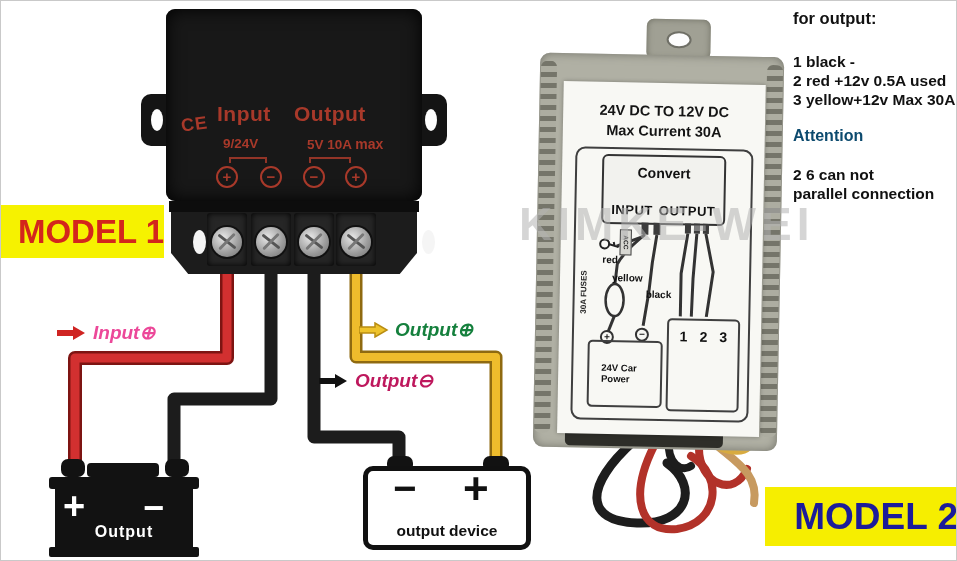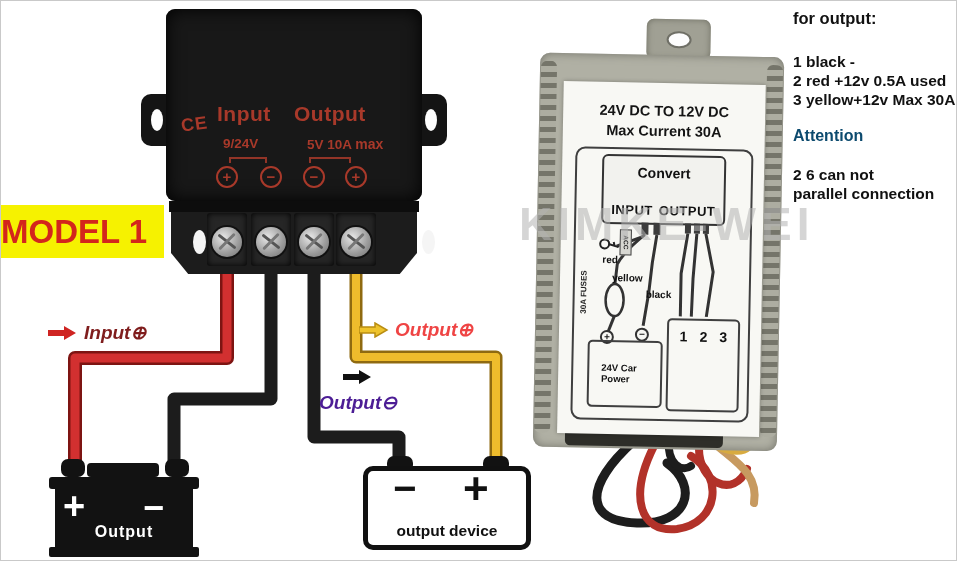--- a/index.html
+++ b/index.html
@@ -22,21 +22,21 @@
   .term-sym{width:22px;height:22px;border:2px solid #a8392a;border-radius:50%;text-align:center;line-height:18px;font-size:15px;font-weight:bold;color:#a8392a;}
   .m1-flange{left:28px;top:195px;width:250px;height:11px;background:#0d0d0d;}
   .m1-plate{left:30px;top:206px;width:246px;height:62px;background:#1c1c1c;clip-path:polygon(0 0,100% 0,100% 66%,93% 100%,7% 100%,0 66%);}
   .plate-hole{width:13px;height:24px;background:#f5f5f5;border-radius:50%;}
   .term-cell{width:40px;height:53px;background:#262626;border-radius:3px;top:207px;box-shadow:inset 0 0 6px #000;}
   .screw{width:30px;height:30px;border-radius:50%;top:221px;background:radial-gradient(circle at 38% 35%,#e8e8e8,#9a9a9a 60%,#6f6f6f);box-shadow:0 0 0 2px #111;}
   .screw::before{content:"";position:absolute;left:4px;top:13px;width:22px;height:3px;background:#555;transform:rotate(38deg);border-radius:2px;}
   .screw::after{content:"";position:absolute;left:4px;top:13px;width:22px;height:3px;background:#777;transform:rotate(-45deg);border-radius:2px;}
 
   
-  .badge{display:flex;align-items:center;justify-content:flex-start;font-weight:bold;}
+  .badge{display:flex;align-items:center;justify-content:flex-end;font-weight:bold;}
   #badge-m1{left:0;top:204px;width:163px;height:53px;background:#f6f200;color:#d3261c;font-size:33px;}
   #badge-m2{left:764px;top:486px;width:193px;height:59px;background:#f6ee00;color:#1c1c99;font-size:37px;}
 
   
   .wlabel{display:flex;align-items:center;gap:6px;font-size:19px;font-weight:bold;font-style:italic;}
   .wlabel svg{flex:0 0 auto;}
 
   
   .blk{background:#121212;}
   .bat-txt{color:#fff;font-weight:bold;}
@@ -118,33 +118,33 @@
     <div class="abs screw" style="left:71px;"></div>
     <div class="abs screw" style="left:115px;"></div>
     <div class="abs screw" style="left:158px;"></div>
     <div class="abs screw" style="left:200px;"></div>
   </div>
 
   <div class="abs badge" id="badge-m1">
       <span>MODEL 1</span>
     </div>
 
-  <div class="abs wlabel" style="left:47px;top:320px;color:#7f1d1d;">
+  <div class="abs wlabel" style="left:56px;top:320px;color:#ec4899;">
     <svg width="30" height="16">
         <polygon points="0,5 16,5 16,1 28,8 16,15 16,11 0,11" fill="#cf2422"></polygon>
       </svg>
     <span>Input⊕</span>
   </div>
-  <div class="abs wlabel" style="left:358px;top:317px;color:#ef4444;font-style:italic;">
+  <div class="abs wlabel" style="left:358px;top:317px;color:#15803d;font-style:italic;">
     <svg width="30" height="16">
         <polygon points="0,5 16,5 16,1 28,8 16,15 16,11 0,11" fill="#eec32c" stroke="#b98d12" stroke-width="1.5"></polygon>
       </svg>
     <span>Output⊕</span>
   </div>
-  <div class="abs wlabel" style="left:318px;top:368px;color:#4c1d95;flex-direction:column;">
+  <div class="abs wlabel" style="left:318px;top:368px;color:#be185d;">
     <svg width="30" height="16">
         <polygon points="0,5 16,5 16,1 28,8 16,15 16,11 0,11" fill="#111"></polygon>
       </svg>
     <span>Output⊖</span>
   </div>
 
   <div class="abs" style="left:46px;top:452px;width:154px;height:106px;z-index:2;">
     <div class="abs blk" style="left:14px;top:6px;width:24px;height:18px;border-radius:7px;"></div>
     <div class="abs blk" style="left:118px;top:6px;width:24px;height:18px;border-radius:7px;"></div>
     <div class="abs blk" style="left:40px;top:10px;width:72px;height:14px;border-radius:4px;"></div>
@@ -243,14 +243,17 @@
   <div class="abs" id="notes">
     <div class="ttl">for output:</div>
     <div class="ln">1 black -</div>
     <div class="ln">2 red +12v 0.5A used</div>
     <div class="ln">3 yellow+12v Max 30A</div>
     <div class="att">Attention</div>
     <div class="ln">2 6 can not</div>
     <div class="ln">parallel connection</div>
   </div>
 
+  <div class="abs badge" id="badge-m2">
+      <span>MODEL 2</span>
+    </div>
 
 </div>
 
 </body></html>

